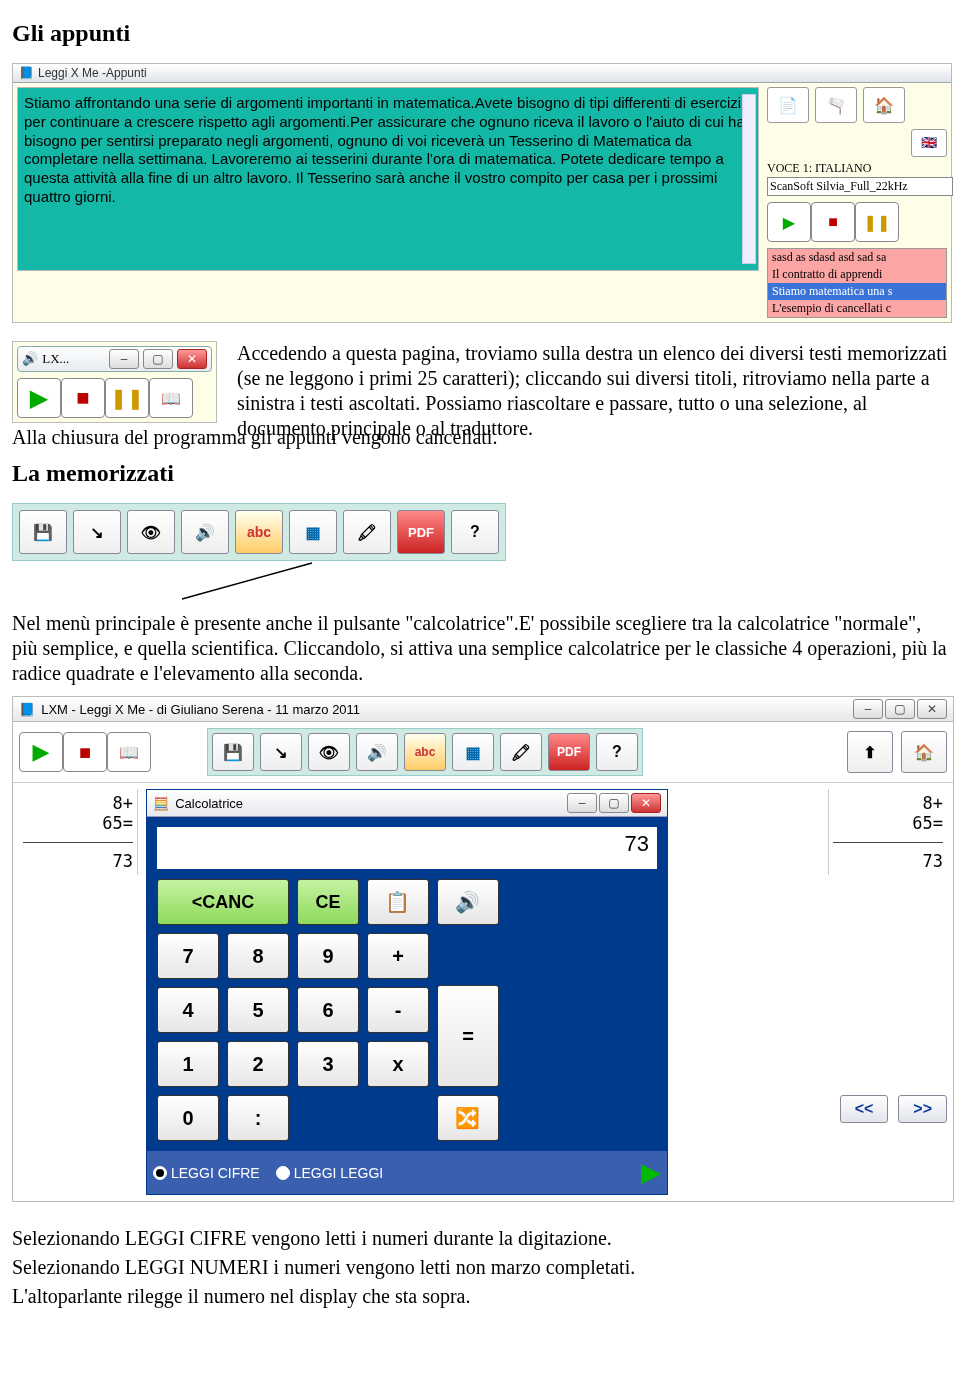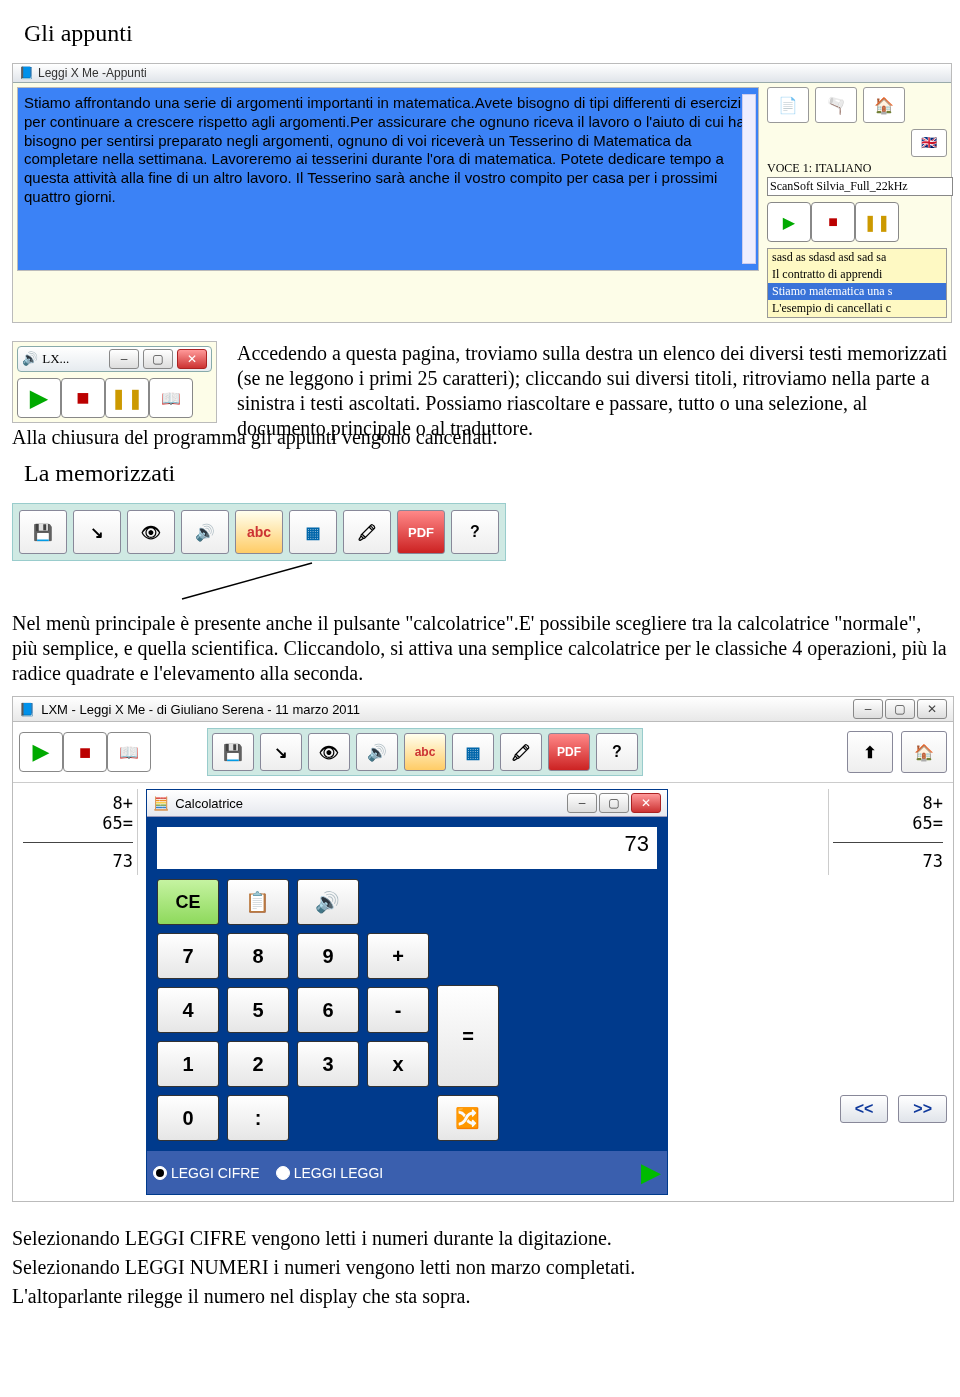--- a/index.html
+++ b/index.html
@@ -1,31 +1,31 @@
 <!DOCTYPE html>
 <html><head>
 <meta charset="utf-8">
 <style>
 body{margin:0;padding:12px;font-family:"Times New Roman",serif;color:#000;background:#fff;width:960px;box-sizing:border-box}
-h2{font-weight:normal;font-size:24px;margin:8px 0 16px 12px}
+h2{font-weight:bold;font-size:24px;margin:8px 0 16px 0}
 .shot{border:1px solid #bbb;background:#fdfde8;box-sizing:border-box}
 .title-bar{background:linear-gradient(#fff,#e0e4ea);border-bottom:1px solid #9aa;padding:2px 6px;font-family:Tahoma,Arial,sans-serif;font-size:12px;color:#333;display:flex;align-items:center;gap:4px}
 .win-btn{display:inline-flex;align-items:center;justify-content:center;width:28px;height:18px;border:1px solid #888;border-radius:3px;background:linear-gradient(#fff,#ddd);font-family:Arial;font-size:12px;color:#444}
 .win-btn.red{background:linear-gradient(#f99,#c33);color:#fff;border-color:#a22}
 .panel{padding:4px}
-.textpane{background:#3b82f6;border:1px solid #bbb;padding:6px;font-family:Verdana,Arial,sans-serif;font-size:15px;line-height:1.25;position:relative}
+.textpane{background:#14b8a6;border:1px solid #bbb;padding:6px;font-family:Verdana,Arial,sans-serif;font-size:15px;line-height:1.25;position:relative}
 .sidepanel{width:180px}
 .side-btn{display:inline-flex;align-items:center;justify-content:center;width:40px;height:34px;border:1px solid #999;border-radius:3px;background:#fff}
 .combo{width:100%;border:1px solid #888;font-family:Tahoma;font-size:12px;padding:1px 2px;background:#fff}
 .mini-player{display:flex;gap:0}
 .mini-player .pb{width:42px;height:38px;display:flex;align-items:center;justify-content:center;border:1px solid #888;border-radius:4px;background:#fff}
 .pb.play{color:#0a0}
 .pb.stop{color:#b00}
 .pb.pause{color:#c90}
-.listbox{background:#fef9c3;border:1px solid #999;font-family:Tahoma;font-size:12px}
+.listbox{background:#fca5a5;border:1px solid #999;font-family:Tahoma;font-size:12px}
 .listbox div{padding:1px 4px}
 .listbox .sel{background:#3a73d8;color:#fff}
 .small-shot{width:205px}
 .tb-title{display:flex;align-items:center;gap:4px;font-family:Tahoma;font-size:13px;padding:2px 4px;border:1px solid #8aa;border-radius:4px;background:linear-gradient(#fff,#e6ebef)}
 .flow{display:flex;align-items:flex-start;gap:20px}
 .para{font-size:20px;line-height:1.25;margin:10px 0}
 .toolbar{display:flex;gap:6px;background:#cfe9e3;padding:6px;border:1px solid #9cc}
 .tool{width:46px;height:42px;border:1px solid #889;border-radius:3px;background:linear-gradient(#fff,#eee);display:flex;align-items:center;justify-content:center;font-family:Arial;font-weight:bold}
 .arrow-line{height:40px;position:relative}
 .arrow-line svg{position:absolute;left:0;top:0}
@@ -194,20 +194,21 @@
         </div>
         <div style="display:flex;gap:2px">
           <span class="win-btn">–</span>
           <span class="win-btn">▢</span>
           <span class="win-btn red">✕</span>
         </div>
       </div>
       <div class="calc-body">
         <div class="calc-disp">73</div>
         <div class="brow">
+          <div class="cbtn wide green" style="font-size:18px">&lt;CANC</div>
           <div class="cbtn num green" style="font-size:18px">CE</div>
           <div class="cbtn num">📋</div>
           <div class="cbtn num" style="color:#d90">🔊</div>
         </div>
         <div style="display:flex;gap:8px">
           <div>
             <div class="brow">
               <div class="cbtn num">7</div>
               <div class="cbtn num">8</div>
               <div class="cbtn num">9</div>

